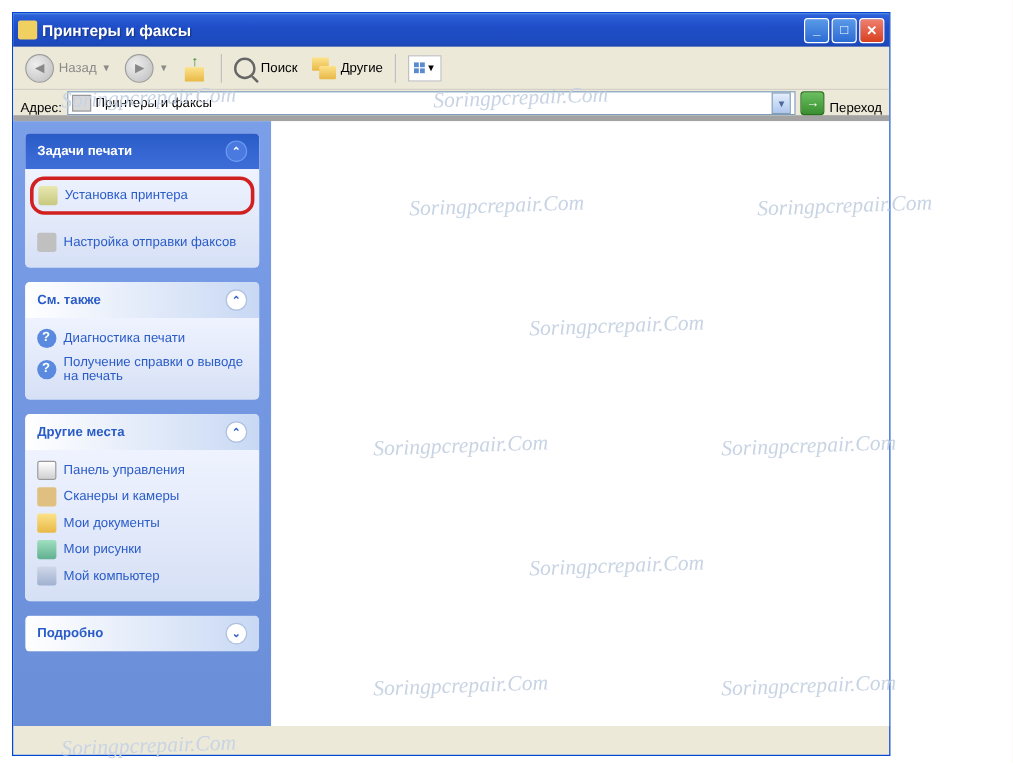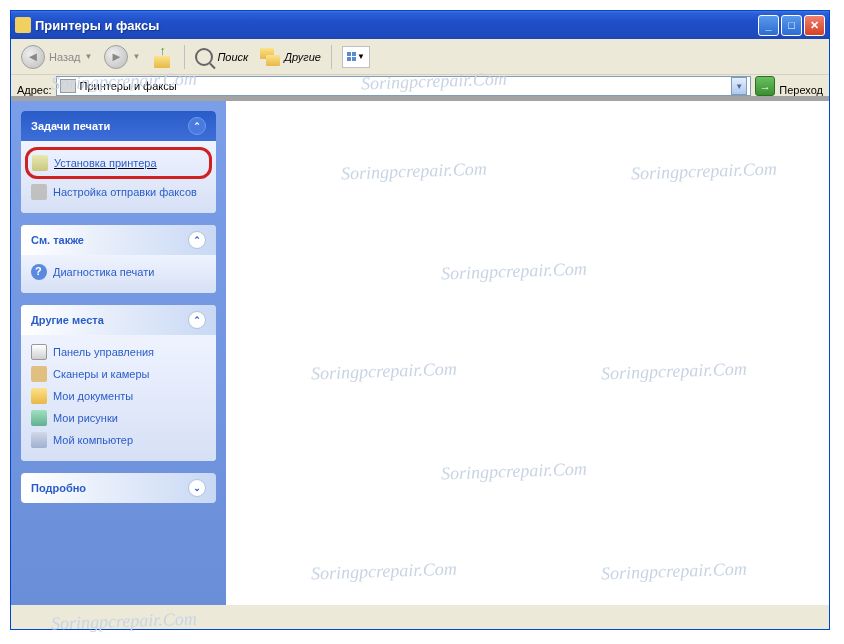--- a/index.html
+++ b/index.html
@@ -1,31 +1,31 @@
 <!DOCTYPE html>
 <html><head>
 <meta charset="utf-8">
 <style>
 * { box-sizing: border-box; margin: 0; padding: 0; font-family: Tahoma, sans-serif; font-size: 11px; }
 body { background: #fff; width: 844px; height: 644px; overflow: hidden; }
-.window { width: 820px; height: 620px; margin: 10px; border: 1px solid #0046d5; background: #ece9d8; position: relative; }
+.window { width: 732px; height: 620px; margin: 10px; border: 1px solid #0046d5; background: #ece9d8; position: relative; }
 .titlebar { height: 28px; background: linear-gradient(to bottom, #3b77e0 0%, #2a5fd8 8%, #1f4ec8 40%, #1d4abe 88%, #1c45b0 100%); display: flex; align-items: center; padding: 0 4px; color: #fff; }
 .titlebar-icon { width: 16px; height: 16px; margin-right: 4px; background: #f0d060; border-radius: 2px; }
 .titlebar-text { font-weight: bold; font-size: 13px; flex: 1; text-shadow: 1px 1px 1px rgba(0,0,0,0.3); }
 .caption-btns { display: flex; gap: 2px; }
 .caption-btn { width: 21px; height: 21px; border: 1px solid #fff; border-radius: 3px; display: flex; align-items: center; justify-content: center; color: #fff; font-weight: bold; font-size: 11px; }
 .caption-min, .caption-max { background: linear-gradient(to bottom, #5a9ae8, #2c6bd4); }
 .caption-close { background: linear-gradient(to bottom, #f08070, #d84020); }
 .menubar { height: 24px; background: #ece9d8; display: flex; align-items: center; padding: 0 6px; border-bottom: 1px solid #d4d0c8; }
 .menu-item { padding: 2px 7px; cursor: default; }
 .menubar .spacer { flex: 1; }
 .win-flag { width: 24px; height: 20px; background: linear-gradient(45deg,#d62f2f 25%,#4caf50 25% 50%,#2196f3 50% 75%,#ffc107 75%); border-radius: 2px; }
 .toolbar { height: 36px; background: #ece9d8; display: flex; align-items: center; padding: 0 6px; gap: 4px; border-bottom: 1px solid #d4d0c8; }
 .tbtn { display: flex; align-items: center; gap: 4px; padding: 2px 4px; cursor: default; color: #8a8a8a; }
-.tbtn.enabled { color: #000; font-style: italic; }
+.tbtn.enabled { color: #000; }
 .nav-circle { width: 24px; height: 24px; border-radius: 50%; background: radial-gradient(circle at 35% 35%, #eee, #bcbcbc); border: 1px solid #9e9e9e; display: flex; align-items: center; justify-content: center; }
 .nav-arrow { font-size: 13px; color: #888; }
 .tsep { width: 1px; height: 24px; background: #c0c0c0; margin: 0 2px; }
 .folder-up { width: 22px; height: 22px; position: relative; }
 .folder-up::before { content:''; position:absolute; bottom:0; left:2px; width:16px; height:12px; background: linear-gradient(to bottom,#fce28a,#e8b846); border-radius: 1px; }
 .folder-up::after { content:'↑'; position:absolute; top:-2px; left:7px; color:#3a8a30; font-weight:bold; font-size:12px; }
 .search-ico { width:18px; height:18px; border:2px solid #666; border-radius:50%; position:relative; }
 .search-ico::after { content:''; position:absolute; width:7px; height:2px; background:#666; bottom:-3px; right:-5px; transform:rotate(45deg); }
 .folders-ico { width:20px; height:18px; position: relative; }
 .folders-ico::before, .folders-ico::after { content:''; position:absolute; width:14px; height:11px; background: linear-gradient(to bottom,#fce28a,#e8b846); border-radius:1px; }
@@ -43,21 +43,21 @@
 .sidepanel { width: 215px; background: linear-gradient(to bottom, #7a9ee8 0%, #6a8ed8 100%); padding: 10px 10px; overflow:auto; }
 .taskbox { background:#eff3ff; border-radius:4px; margin-bottom:12px; overflow:hidden; }
 .taskbox-hdr { display:flex; align-items:center; padding:6px 10px; font-weight:bold; font-size:11px; }
 .taskbox-hdr.primary { background: linear-gradient(to bottom,#2a5cc8,#3d6ed8); color:#fff; }
 .taskbox-hdr.secondary { background: linear-gradient(to right,#fff,#c8d8f4); color:#2a5cc8;gap:24px; }
 .taskbox-hdr .chev { margin-left:auto; width:18px; height:18px; border-radius:50%; background:#fff; color:#2a5cc8; display:flex; align-items:center; justify-content:center; font-size:9px; border:1px solid #b0c0e0; }
 .taskbox-hdr.primary .chev { background:#4a7ae0; color:#fff; border-color:#6a9af0; }
 .taskbox-body { padding:6px 10px 10px; background: linear-gradient(to bottom,#eff3ff,#d6e0f5); }
 .task-link { display:flex; align-items:center; gap:6px; padding:3px 0; color:#2a5cc8; cursor:pointer; }
 .task-icon { width:16px; height:16px; flex-shrink:0; border-radius:2px; }
-.highlight { border:3px solid #d02020; border-radius:12px; padding:2px 4px; margin:0 -6px 2px;text-decoration:underline; }
+.highlight { border:3px solid #d02020; border-radius:12px; padding:2px 4px; margin:0 -6px 12px; }
 .ti-printer { background: linear-gradient(to bottom,#e8e8b0,#c8c880); }
 .ti-fax { background:#c0c0c0; }
 .ti-help { background:#5a8ae0; border-radius:50%; position:relative; }
 .ti-help::after { content:'?'; position:absolute; color:#fff; font-weight:bold; left:4px; top:1px; }
 .ti-cpl { background: linear-gradient(to bottom,#fff,#d0d0d0); border:1px solid #999; }
 .ti-scan { background:#e0c080; }
 .ti-docs { background: linear-gradient(to bottom,#fce28a,#e8b846); }
 .ti-pics { background: linear-gradient(to bottom,#a0e0c0,#60b090); }
 .ti-comp { background: linear-gradient(to bottom,#d0d8e8,#a0b0d0); }
 .main-area { flex:1; background:#fff; }
@@ -155,20 +155,24 @@
       <div class="taskbox">
         <div class="taskbox-hdr secondary">
           <span>См. также</span>
           <div class="chev">⌃</div>
         </div>
         <div class="taskbox-body">
           <div class="task-link">
             <div class="task-icon ti-help"></div>
             <span>Диагностика печати</span>
           </div>
+          <div class="task-link">
+            <div class="task-icon ti-help"></div>
+            <span>Получение справки о выводе на печать</span>
+          </div>
         </div>
       </div>
 
       <div class="taskbox">
         <div class="taskbox-hdr secondary">
           <span>Другие места</span>
           <div class="chev">⌃</div>
         </div>
         <div class="taskbox-body">
           <div class="task-link">

